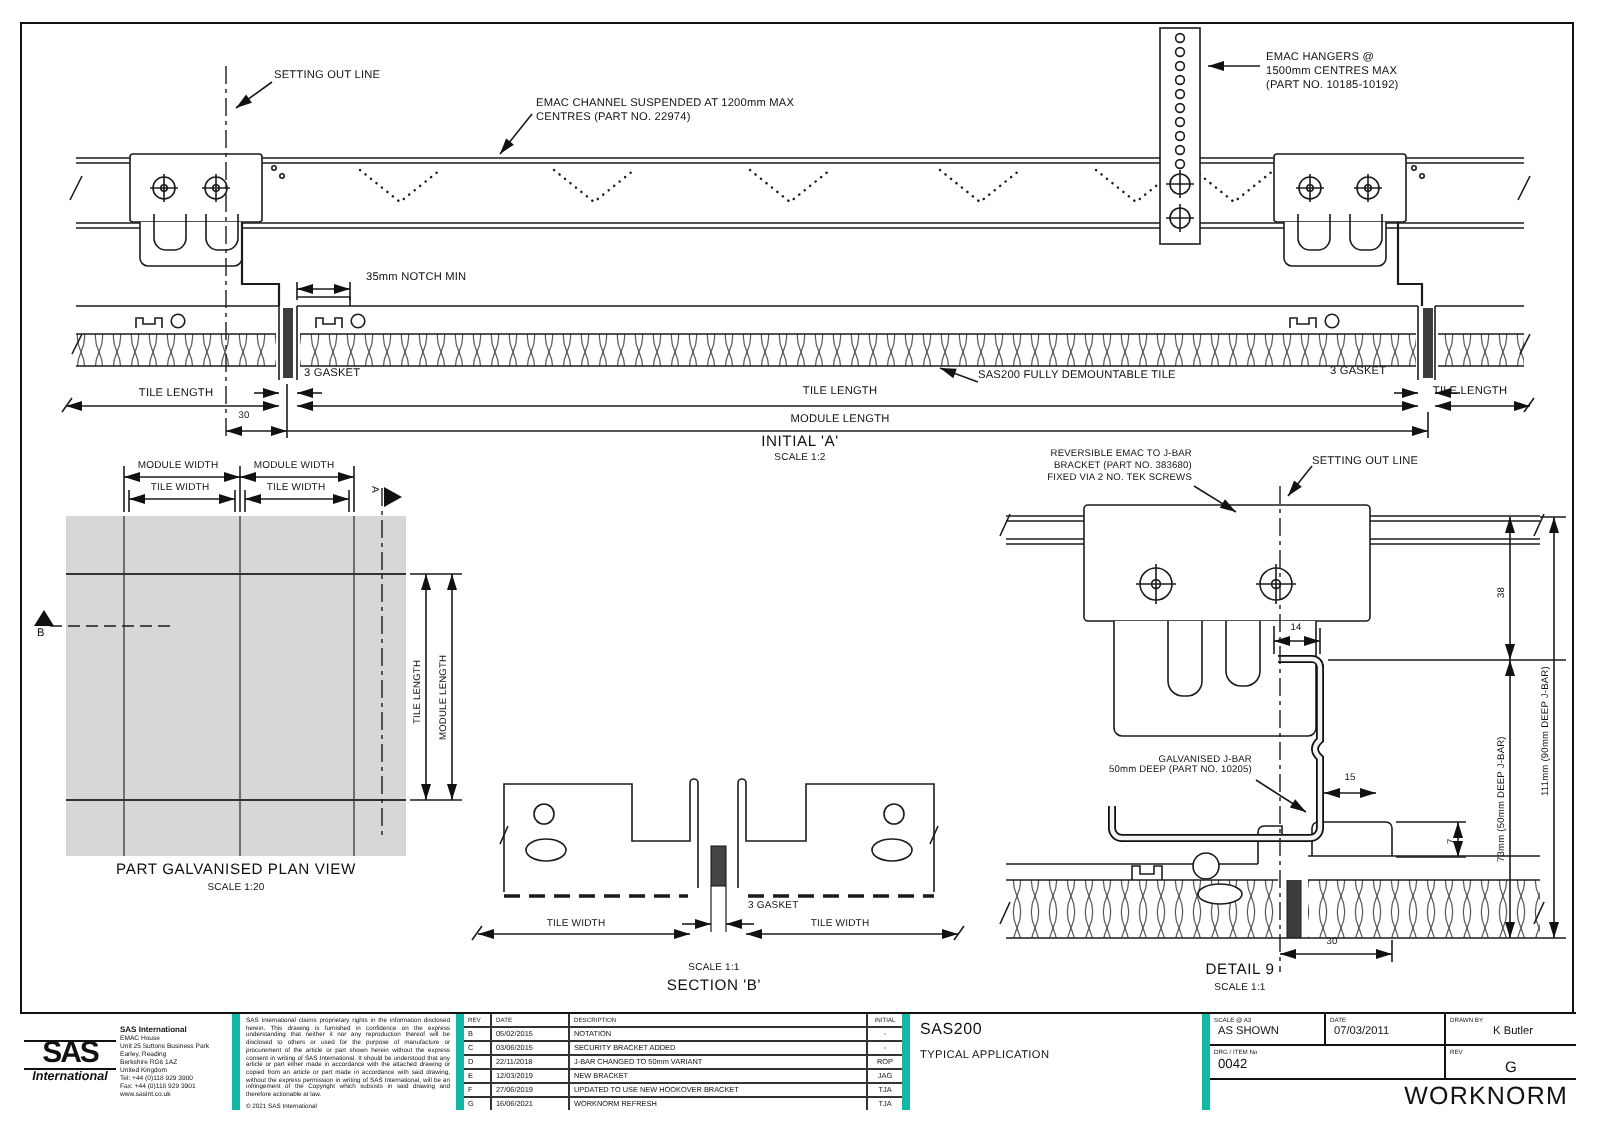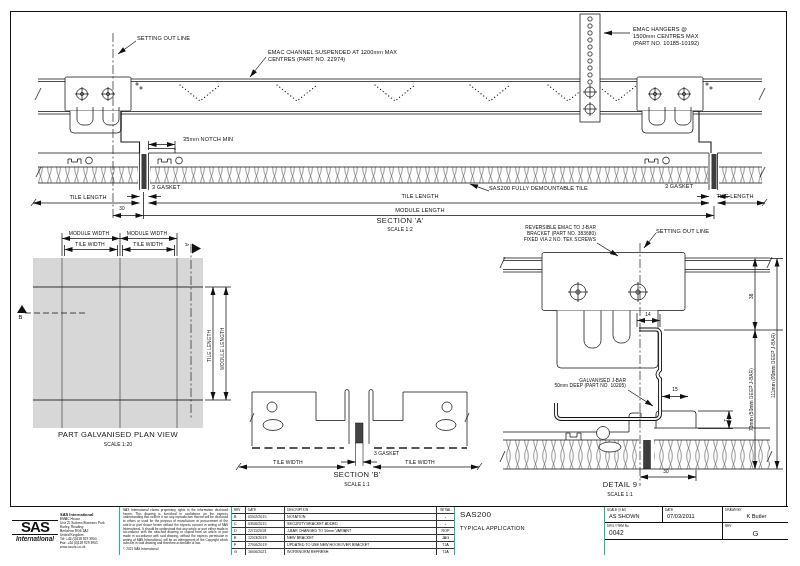--- a/index.html
+++ b/index.html
@@ -10,21 +10,21 @@
   .r{text-align:right;}
   .t{font-size:7.6px;letter-spacing:.3px;}
   .s{font-size:5px;}
   .d{font-size:4.8px;}
   .rot,.rotcw{transform-origin:0 0;white-space:nowrap;}
   .rot{transform:rotate(-90deg);}
   .rotcw{transform:rotate(90deg);}
   .border-frame{position:absolute;left:10px;top:11px;width:777px;height:544px;border:1.4px solid #111;box-sizing:border-box;}
   
   .tb{position:absolute;left:10px;top:506px;width:778px;height:49px;border-top:1px solid #111;display:flex;background:#fff;box-sizing:border-box;}
-  .tc{border-right:1px solid #14b8a6;height:100%;box-sizing:border-box;position:relative;overflow:hidden;}
+  .tc{border-right:4px solid #14b8a6;height:100%;box-sizing:border-box;position:relative;overflow:hidden;}
   .logo-cell{width:110px;display:flex;align-items:center;}
   .logo-g{width:46px;text-align:center;padding-left:2px;}
   .logo-word{font-size:15px;font-weight:900;letter-spacing:-1px;line-height:.85;border-top:1.5px solid #111;border-bottom:1.5px solid #111;}
   .logo-sub{font-size:6.3px;font-weight:bold;font-style:italic;margin-top:.5px;}
   .comp{flex:1;font-size:3.3px;line-height:1.22;padding:1px 2px;white-space:pre-line;}
   .comp b{font-size:4px;}
   .disc-cell{width:112px;padding:2px 3px;font-size:3.15px;line-height:1.18;text-align:justify;}
   .copyr{margin-top:2px;font-size:3.15px;}
   .rev-cell{width:223px;display:flex;flex-direction:column;font-size:3.7px;}
   .rrow{display:flex;flex:1;border-bottom:.6px solid #333;align-items:center;}
@@ -247,38 +247,38 @@
 (PART NO. 10185-10192)</span>
 <span class="lbl" style="left:183px;top:136px">35mm NOTCH MIN</span>
 <span class="lbl" style="left:152px;top:184px">3 GASKET</span>
 <span class="lbl" style="left:665px;top:183px">3 GASKET</span>
 <span class="lbl" style="left:489px;top:185px">SAS200 FULLY DEMOUNTABLE TILE</span>
 <span class="lbl c" style="left:52px;top:194px;width:72px">TILE LENGTH</span>
 <span class="lbl c" style="left:384px;top:193px;width:72px">TILE LENGTH</span>
 <span class="lbl c" style="left:709px;top:193px;width:52px">TILE LENGTH</span>
 <span class="lbl c" style="left:384px;top:206.5px;width:72px">MODULE LENGTH</span>
 <span class="lbl c d" style="left:112px;top:206px;width:20px">30</span>
-<span class="lbl c t" style="left:354px;top:216px;width:92px">SECTION 'A'</span>
+<span class="lbl c t" style="left:354px;top:216px;width:92px">INITIAL 'A'</span>
 <span class="lbl c s" style="left:354px;top:226px;width:92px">SCALE 1:2</span>
 
 <span class="lbl c s" style="left:57px;top:229.5px;width:64px">MODULE WIDTH</span>
 <span class="lbl c s" style="left:115px;top:229.5px;width:64px">MODULE WIDTH</span>
 <span class="lbl c s" style="left:60px;top:240.5px;width:60px">TILE WIDTH</span>
 <span class="lbl c s" style="left:118px;top:240.5px;width:60px">TILE WIDTH</span>
 <span class="lbl rotcw s" style="left:190px;top:243px">A</span>
 <span class="lbl" style="left:18.5px;top:314px">B</span>
 <span class="lbl rot d" style="left:206.5px;top:362px">TILE LENGTH</span>
 <span class="lbl rot d" style="left:219.5px;top:370px">MODULE LENGTH</span>
 <span class="lbl c t" style="left:32px;top:430px;width:172px">PART GALVANISED PLAN VIEW</span>
 <span class="lbl c s" style="left:32px;top:441px;width:172px">SCALE 1:20</span>
 
 <span class="lbl s" style="left:374px;top:449.5px">3 GASKET</span>
 <span class="lbl c s" style="left:250px;top:459px;width:76px">TILE WIDTH</span>
 <span class="lbl c s" style="left:382px;top:459px;width:76px">TILE WIDTH</span>
-<span class="lbl c t" style="left:310px;top:470px;width:94px">SECTION 'B'</span>
+<span class="lbl c t" style="left:310px;top:488px;width:94px">SECTION 'B'</span>
 <span class="lbl c s" style="left:310px;top:481px;width:94px">SCALE 1:1</span>
 
 <span class="lbl r d" style="left:460px;top:225px;width:136px">REVERSIBLE EMAC TO J-BAR
 BRACKET (PART NO. 383680)
 FIXED VIA 2 NO. TEK SCREWS</span>
 <span class="lbl" style="left:656px;top:228px">SETTING OUT LINE</span>
 <span class="lbl r d" style="left:497px;top:377.5px;width:129px">GALVANISED J-BAR
 50mm DEEP (PART NO. 10205)</span>
 <span class="lbl c d" style="left:638px;top:311.5px;width:20px">14</span>
 <span class="lbl c d" style="left:664px;top:386.5px;width:22px">15</span>
@@ -375,14 +375,17 @@
     <div class="mrow2">
       <div class="mc" style="width:118px">
         <div class="mlab">DRG / ITEM No</div>
         <div class="mval2">0042</div>
       </div>
       <div class="mc" style="flex:1">
         <div class="mlab">REV</div>
         <div class="mrev">G</div>
       </div>
     </div>
+    <div class="mrow3">
+      <div class="stamp">WORKNORM</div>
+    </div>
   </div>
 </div>
 
 </body></html>

